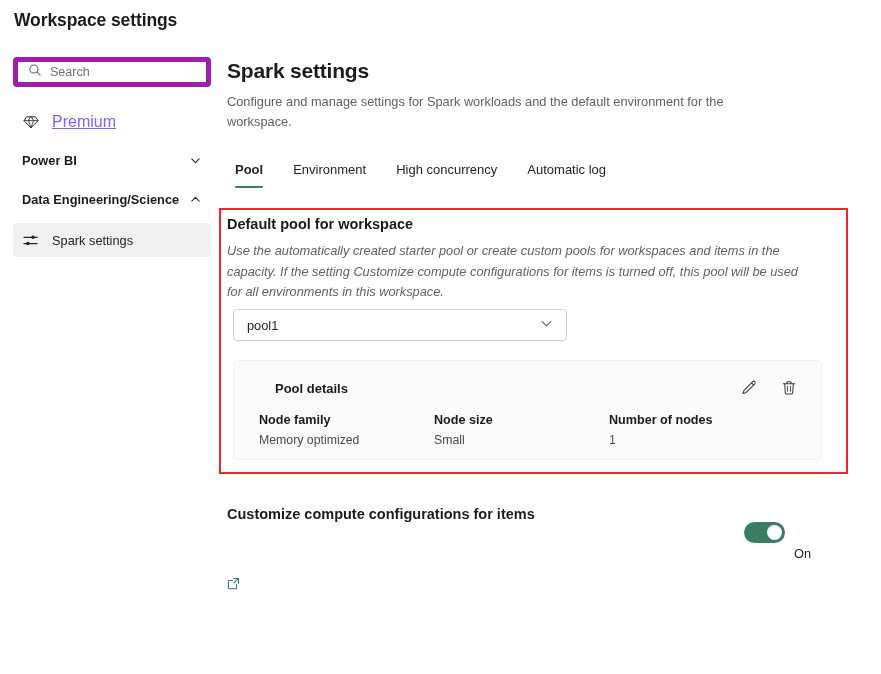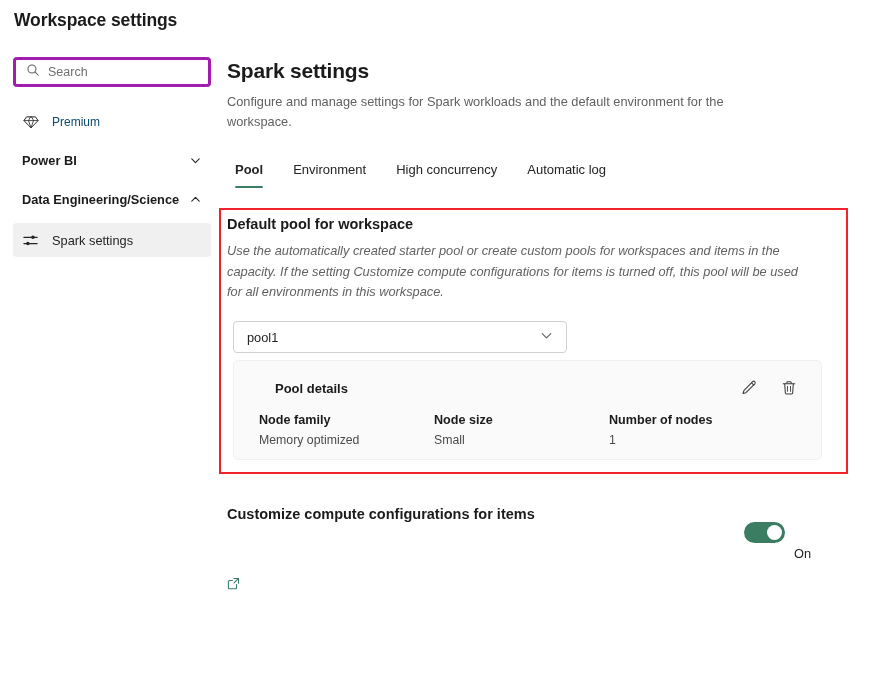--- a/index.html
+++ b/index.html
@@ -35,21 +35,21 @@
     top: 50px;
     width: 225px;
     height: 624px;
   }
   .search-box {
     position: absolute;
     left: 13px;
     top: 7px;
     width: 198px;
     height: 30px;
-    border: 3px solid #a21caf;
+    border: 5px solid #a21caf;
     border-radius: 4px;
     background: #ffffff;
     display: flex;
     align-items: center;
     padding: 0 10px;
     gap: 8px;
   }
   .search-box .search-ph {
     font-size: 12.5px;
     color: #707070;
@@ -59,24 +59,25 @@
     left: 0;
     top: 55px;
     width: 225px;
   }
   .nav-item {
     display: flex;
     align-items: center;
     gap: 13px;
     height: 34px;
     padding: 0 14px 0 22px;
-    font-size: 12px;
-    color: #0c4a6e;
+    font-size: 16px;
+    color: #8b5cf6;
     cursor: pointer;
     white-space: nowrap;
+    text-decoration: underline;
   }
   .nav-item .ico {
     width: 17px;
     height: 17px;
     flex: 0 0 17px;
     display: flex;
     align-items: center;
     justify-content: center;
   }
   .nav-gap { height: 13px; }
@@ -207,21 +208,20 @@
     border: 1px solid #d1d1d1;
     border-radius: 4px;
     background: #ffffff;
     display: flex;
     align-items: center;
     justify-content: space-between;
     padding: 0 12px 0 13px;
     font-size: 12.8px;
     color: #242424;
     cursor: pointer;
-    margin-top: 12px;
   }
 
   .pool-card {
     position: absolute;
     left: 7px;
     top: 310px;
     width: 589px;
     height: 100px;
     background: #fafafa;
     border: 1px solid #f0f0f0;

